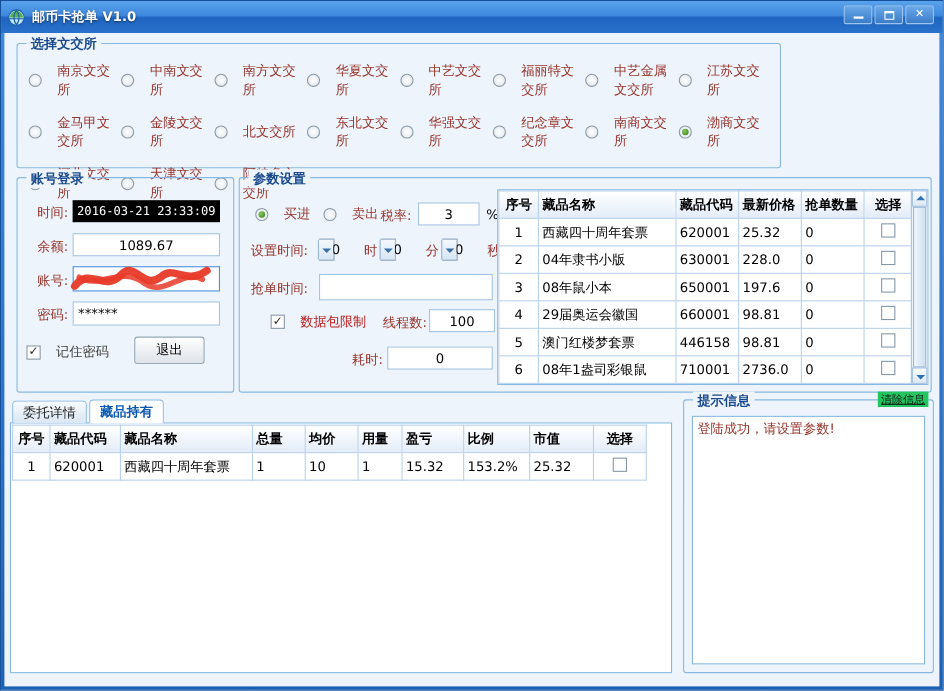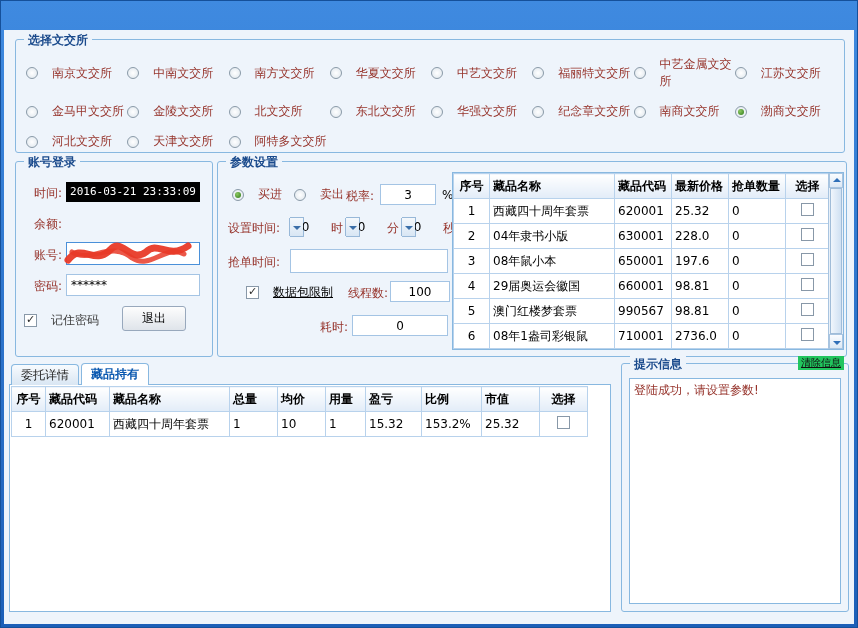--- a/index.html
+++ b/index.html
@@ -85,24 +85,45 @@
   .msgbox { position:absolute; left:7px; right:7px; top:14px; bottom:7px; background:#fff; border:1px solid #88b8e0; padding:3px 4px; }
   .msgline { font-size:12px; color:#96332b; }
   .clear-label { position:absolute; top:-8px; right:4px; background:#22c55e; padding:0 3px;
                  font-size:10px; color:#111; cursor:pointer; }
 </style>
 </head>
 <body>
 
 <div class="window">
 
+  <div class="titlebar">
+    <span style="display:inline-flex;">
+      <svg width="16" height="16" viewBox="0 0 16 16">
+        <circle cx="8" cy="8" r="7" fill="#bfe3f8" stroke="#1a5fa8"></circle>
+        <path d="M2 8 a6 6 0 0 1 12 0" fill="#58b04a"></path>
+        <path d="M1.5 9 h13 M8 1.5 c3 3 3 10 0 13 M8 1.5 c-3 3 -3 10 0 13" stroke="#1a5fa8" stroke-width="1" fill="none"></path>
+      </svg>
+    </span>
+    <span class="title-text">邮币卡抢单 V1.0</span>
+    <div class="winbtns">
+      <span class="winbtn">
+          <span class="glyph-min"></span>
+        </span>
+      <span class="winbtn">
+          <span class="glyph-max"></span>
+        </span>
+      <span class="winbtn">
+          <span class="glyph-close"></span>
+        </span>
+    </div>
+  </div>
 
   <div class="client">
 
-    <div class="group" style="left:11px; top:9px; width:830px; height:114px;">
+    <div class="group" style="left:11px; top:9px; width:695px; height:114px;">
       <span class="group-title">选择文交所</span>
       <div class="radio-grid">
         <span class="radio">
             <span class="rdot"></span>
             <span>南京文交所</span>
           </span>
         <span class="radio">
             <span class="rdot"></span>
             <span>中南文交所</span>
           </span>
@@ -178,20 +199,21 @@
     </div>
 
     <div class="group" style="left:11px; top:131px; width:198px; height:196px;">
       <span class="group-title">账号登录</span>
 
       <span class="lbl" style="position:absolute; left:6px; top:23px; width:40px; text-align:right;">时间:</span>
       <span style="position:absolute; left:50px; top:20px; width:134px; height:20px; background:#000; color:#fff;
                    font-family:'DejaVu Sans Mono','Liberation Mono',monospace; font-size:11px; line-height:20px; text-align:center;">2016-03-21 23:33:09</span>
 
       <span class="lbl" style="position:absolute; left:6px; top:54px; width:40px; text-align:right;">余额:</span>
+      <input class="txt center" style="position: absolute; left: 50px; top: 50px; width: 134px; height: 21px;" value="1089.67">
 
       <span class="lbl" style="position:absolute; left:6px; top:85px; width:40px; text-align:right;">账号:</span>
       <input class="txt" style="position: absolute; left: 50px; top: 80px; width: 134px; height: 23px; border-color: rgb(74, 144, 217);" value="">
       <svg class="scribble" style="left:46px; top:74px;" width="136" height="34" viewBox="0 0 136 34">
         <path d="M6 24 C 20 6, 32 30, 48 14 C 60 0, 68 28, 84 16 C 96 4, 106 24, 126 10" stroke="#e83a28" stroke-width="7" fill="none" stroke-linecap="round" opacity="0.95"></path>
         <path d="M10 16 C 28 28, 48 4, 70 22 C 88 34, 104 8, 122 18" stroke="#e83a28" stroke-width="5" fill="none" stroke-linecap="round" opacity="0.85"></path>
       </svg>
 
       <span class="lbl" style="position:absolute; left:6px; top:116px; width:40px; text-align:right;">密码:</span>
       <input class="txt" style="position: absolute; left: 50px; top: 112px; width: 134px; height: 22px;" value="******">
@@ -231,21 +253,21 @@
       <span class="lbl" style="position:absolute; left:169px; top:58px;">分</span>
       <span class="select" style="left:184px; top:55px;">
         <span class="val">00</span>
         <span class="arrow"></span>
       </span>
       <span class="lbl" style="position:absolute; left:225px; top:58px;">秒</span>
 
       <span class="lbl" style="position:absolute; left:10px; top:92px;">抢单时间:</span>
       <input class="txt" style="position: absolute; left: 72px; top: 87px; width: 158px; height: 24px;" value="">
 
-      <span class="radio" style="position:absolute; left:28px; top:122px; font-size:12px; color:#000000;text-decoration:underline;">
+      <span class="radio" style="position:absolute; left:28px; top:122px; font-size:12px; color:#b91c1c;">
         <span class="cb checked"></span>
         <span>数据包限制</span>
       </span>
       <span class="lbl" style="position:absolute; left:130px; top:123px;">线程数:</span>
       <input class="txt center" style="position: absolute; left: 172px; top: 119px; width: 60px; height: 21px;" value="100">
 
       <span class="lbl" style="position:absolute; left:102px; top:157px;">耗时:</span>
       <input class="txt center" style="position: absolute; left: 134px; top: 153px; width: 96px; height: 21px;" value="0">
 
       <div style="position:absolute; left:234px; top:10px; width:392px; height:178px; background:#fff; border:1px solid #88b8e0;">
@@ -295,21 +317,21 @@
             <td class="c">4</td>
             <td class="l">29届奥运会徽国</td>
             <td class="l">660001</td>
             <td class="l">98.81</td>
             <td class="l">0</td>
             <td class="c"><span class="cb"></span></td>
           </tr>
           <tr>
             <td class="c">5</td>
             <td class="l">澳门红楼梦套票</td>
-            <td class="l">990567</td>
+            <td class="l">446158</td>
             <td class="l">98.81</td>
             <td class="l">0</td>
             <td class="c"><span class="cb"></span></td>
           </tr>
           <tr>
             <td class="c">6</td>
             <td class="l">08年1盎司彩银鼠</td>
             <td class="l">710001</td>
             <td class="l">2736.0</td>
             <td class="l">0</td>

